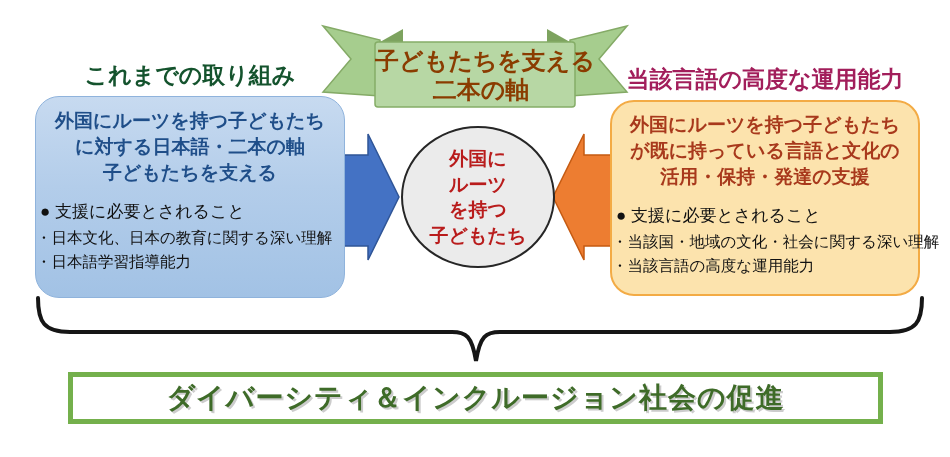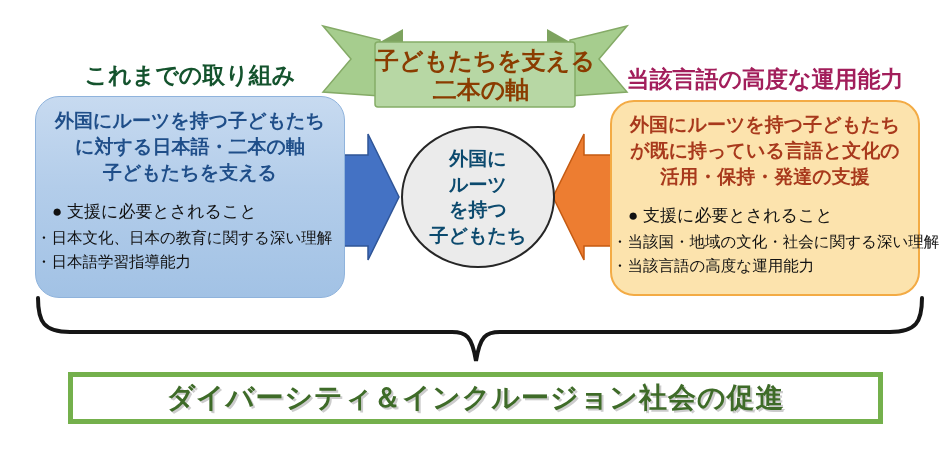--- a/index.html
+++ b/index.html
@@ -15,32 +15,32 @@
   
   .card{position:absolute;z-index:2;border-radius:24px;box-sizing:border-box;}
   .card.left{left:35px;top:96px;width:310px;height:202px;
     background:linear-gradient(180deg,#c7daf0 0%,#b3cdea 45%,#a2c2e5 100%);
     border:1px solid #8fb3dc;padding-top:11px;}
   .card.right{left:610px;top:100px;width:310px;height:196px;
     background:#fce3ad;border:2px solid #f3ab45;padding-top:10px;}
   .card-title{text-align:center;font-weight:bold;font-size:19px;line-height:26px;white-space:nowrap;}
   .card.left .card-title{color:#1f4e89;}
   .card.right .card-title{color:#a8391c;}
-  .bullet-header{font-size:17px;color:#111;margin:14px 0 3px 16px;white-space:nowrap;}
+  .bullet-header{font-size:17px;color:#111;margin:14px 0 3px 4px;white-space:nowrap;}
   .bullet{font-size:15.5px;color:#111;line-height:24px;white-space:nowrap;}
 
   
   .banner-text{position:absolute;left:375px;top:46px;width:212px;z-index:3;
     text-align:center;font-weight:bold;font-size:24px;line-height:29px;color:#8a3c00;white-space:nowrap;}
 
   
   .hub{position:absolute;left:401px;top:126px;width:150px;height:138px;z-index:2;
     background:#ebebeb;border:2.5px solid #262626;border-radius:50%;
     display:flex;flex-direction:column;align-items:center;justify-content:center;}
-  .hub div{font-weight:bold;font-size:19px;line-height:25.5px;color:#0c4a6e;white-space:nowrap;}
+  .hub div{font-weight:bold;font-size:19px;line-height:25.5px;color:#b91c1c;white-space:nowrap;}
 
   
   .promo{position:absolute;left:68px;top:372px;width:815px;height:52px;z-index:2;
     background:#fff;border:5px solid #74b04c;box-sizing:border-box;
     display:flex;align-items:center;justify-content:center;}
   .promo span{font-weight:bold;font-size:28px;color:#3e6b28;letter-spacing:1px;white-space:nowrap;
     text-shadow:2px 2px 0 rgba(110,110,110,0.35);}
 </style>
 </head>
 <body>

